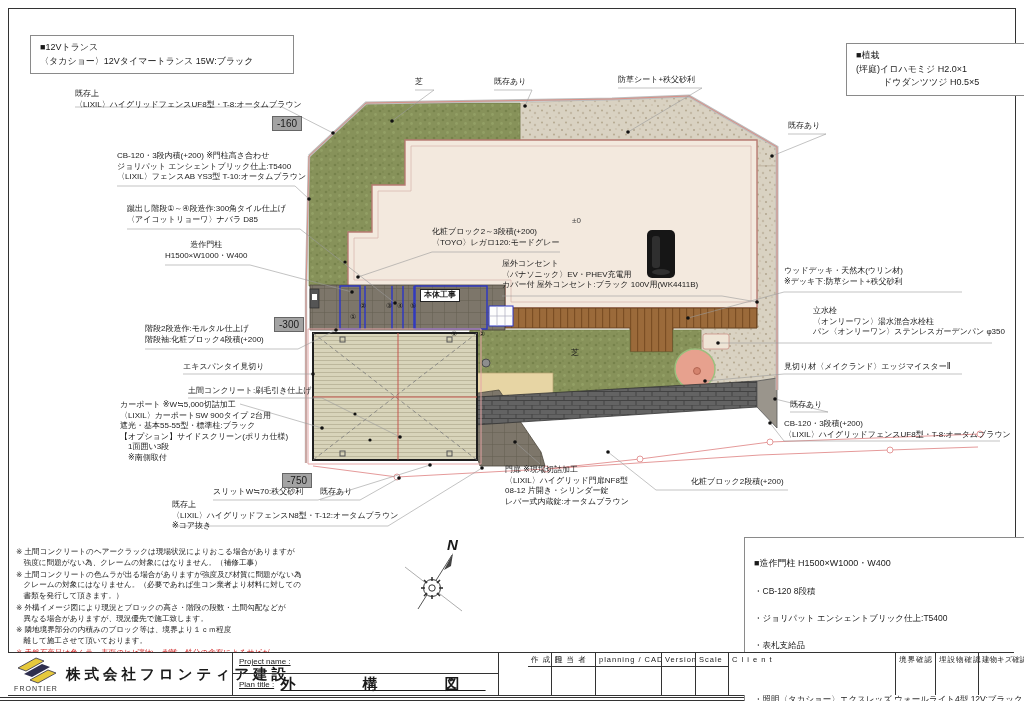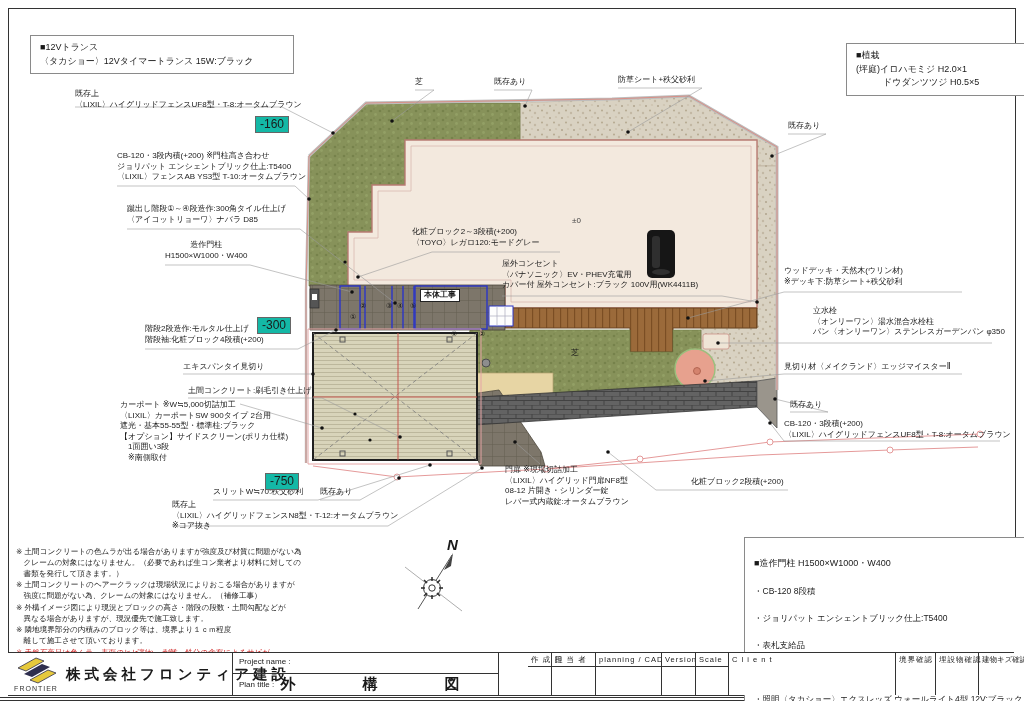--- a/index.html
+++ b/index.html
@@ -1,41 +1,41 @@
 <!DOCTYPE html>
 <html><head>
 <meta charset="utf-8">
 <style>
   html,body{margin:0;padding:0;background:#e9e9e9;}
   #sheet{position:relative;width:1024px;height:701px;background:#ffffff;overflow:hidden;
          font-family:"Liberation Sans","DejaVu Sans",sans-serif;color:#1a1a1a;}
   #frame{position:absolute;left:8px;top:8px;width:1006px;height:686px;border:1.3px solid #333;}
   #planSvg{position:absolute;left:0;top:0;width:1024px;height:701px;}
   .lbl{position:absolute;font-size:8px;line-height:1.32;white-space:pre-line;z-index:5;}
-  .level{position:absolute;border:1px solid #666;background:#14b8a6;font-size:12px;line-height:1.1;
-         padding:1px 4px;z-index:6;}
+  .level{position:absolute;border:1px solid #666;background:#a3a3a3;font-size:10px;line-height:1.1;
+         padding:1px 4px;z-index:6;margin-left:17px;}
   .boxnote{position:absolute;border:1px solid #8a8a8a;background:#fff;padding:5px 9px;
            font-size:9px;line-height:1.5;white-space:pre-line;z-index:6;}
   .hontai{position:absolute;border:1px solid #222;background:#fff;font-size:8px;font-weight:bold;
           padding:0 3px;line-height:1.35;z-index:6;}
   .notes{position:absolute;left:16px;top:547px;width:330px;font-size:7.6px;line-height:1.42;z-index:6;}
   .notes .note{white-space:pre-line;margin-bottom:1px;}
   .notes .red{color:#cc1111;}
   .north-n{position:absolute;left:447px;top:536px;font-size:15px;font-weight:bold;font-style:italic;z-index:6;}
   .stepnum{position:absolute;font-size:7px;z-index:6;color:#111;}
   .pm0{position:absolute;left:572px;top:216px;font-size:8px;color:#444;z-index:6;}
   
   #tblock{position:absolute;left:8px;top:652px;width:1006px;height:42px;border-top:1.3px solid #333;z-index:7;background:#fff;}
   .tb-cell{position:absolute;box-sizing:border-box;border-left:1px solid #333;height:100%;}
   #company{position:absolute;left:0;top:0;width:224px;height:100%;display:flex;align-items:center;gap:8px;padding-left:6px;box-sizing:border-box;}
   #company .cname{font-size:14.5px;letter-spacing:4px;font-weight:600;white-space:nowrap;}
   #logo{width:44px;height:36px;position:relative;flex:0 0 auto;}
   #logo .ltext{position:absolute;bottom:0;left:0;width:100%;font-size:7px;letter-spacing:1px;text-align:center;color:#333;}
   #projcell{left:224px;width:266px;}
-  #projcell .prow{box-sizing:border-box;height:20px;font-size:8px;padding:4px 6px;}
+  #projcell .prow{box-sizing:border-box;height:20px;font-size:8px;padding:4px 6px;text-decoration:underline;}
   #projcell .prow+.prow{border-top:1px solid #333;height:22px;display:flex;align-items:center;}
   #plan-title{flex:1;text-align:center;font-size:15px;letter-spacing:26px;font-weight:600;}
   .col-head{border-left:1px solid #333;position:absolute;height:100%;box-sizing:border-box;}
   .col-head .hd{font-size:7.5px;padding:2px 3px;letter-spacing:1px;white-space:nowrap;border-bottom:1px solid #333;height:14px;box-sizing:border-box;}
   .col-head.nohdline .hd{border-bottom:none;}
   #botline1{position:absolute;left:0px;top:697px;width:1024px;border-top:1.2px solid #333;}
   #botline2{position:absolute;left:0px;top:700px;width:1024px;border-top:1.6px solid #333;}
 </style>
 </head>
 <body>
@@ -284,21 +284,21 @@
   <div class="lbl" style="left:320px;top:487px;">既存あり</div>
   <div class="lbl" style="left:172px;top:500px;">既存上
 〈LIXIL〉ハイグリッドフェンスN8型・T-12:オータムブラウン
 ※コア抜き</div>
 
   <div class="lbl" style="left:415px;top:77px;">芝</div>
   <div class="lbl" style="left:494px;top:77px;">既存あり</div>
   <div class="lbl" style="left:618px;top:75px;">防草シート+秩父砂利</div>
   <div class="lbl" style="left:788px;top:121px;">既存あり</div>
 
-  <div class="lbl" style="left:412px;top:227px;">化粧ブロック2～3段積(+200)
+  <div class="lbl" style="left:432px;top:227px;">化粧ブロック2～3段積(+200)
 〈TOYO〉レガロ120:モードグレー</div>
   <div class="lbl" style="left:502px;top:259px;">屋外コンセント
 〈パナソニック〉EV・PHEV充電用
 カバー付 屋外コンセント:ブラック 100V用(WK4411B)</div>
   <div class="pm0">±0</div>
   <div class="hontai" style="left:420px;top:289px;">本体工事</div>
   <div class="lbl" style="left:571px;top:348px;">芝</div>
 
   <div class="lbl" style="left:784px;top:266px;">ウッドデッキ・天然木(ウリン材)
 ※デッキ下:防草シート+秩父砂利</div>
@@ -320,25 +320,25 @@
   <span class="stepnum" style="left:360px;top:302px;">②</span>
   <span class="stepnum" style="left:386px;top:302px;">③</span>
   <span class="stepnum" style="left:397px;top:302px;">④</span>
   <span class="stepnum" style="left:410px;top:302px;">⑤</span>
   <span class="stepnum" style="left:451px;top:330px;">①</span>
   <span class="stepnum" style="left:479px;top:330px;">②</span>
 
   <div class="north-n">N</div>
 
   <div class="notes">
+    <div class="note">※ 土間コンクリートのヘアークラックは現場状況によりおこる場合がありますが
+　強度に問題がない為、クレームの対象にはなりません。（補修工事）</div>
     <div class="note">※ 土間コンクリートの色ムラが出る場合がありますが強度及び材質に問題がない為
 　クレームの対象にはなりません。（必要であれば生コン業者より材料に対しての
 　書類を発行して頂きます。）</div>
-    <div class="note">※ 土間コンクリートのヘアークラックは現場状況によりおこる場合がありますが
-　強度に問題がない為、クレームの対象にはなりません。（補修工事）</div>
     <div class="note">※ 外構イメージ図により現況とブロックの高さ・階段の段数・土間勾配などが
 　異なる場合がありますが、現況優先で施工致します。</div>
     <div class="note">※ 隣地境界部分の内積みのブロック等は、境界より１ｃｍ程度
 　離して施工させて頂いております。</div>
     <div class="note red">※ 天然石商品は色ムラ、表面のヒビ割れ、剥離、鉄分の含有によるサビが
 　発生する場合があります。天然石の性質になりますのでご理解ください。</div>
   </div>
 
   <div id="tblock">
     <div id="company">

